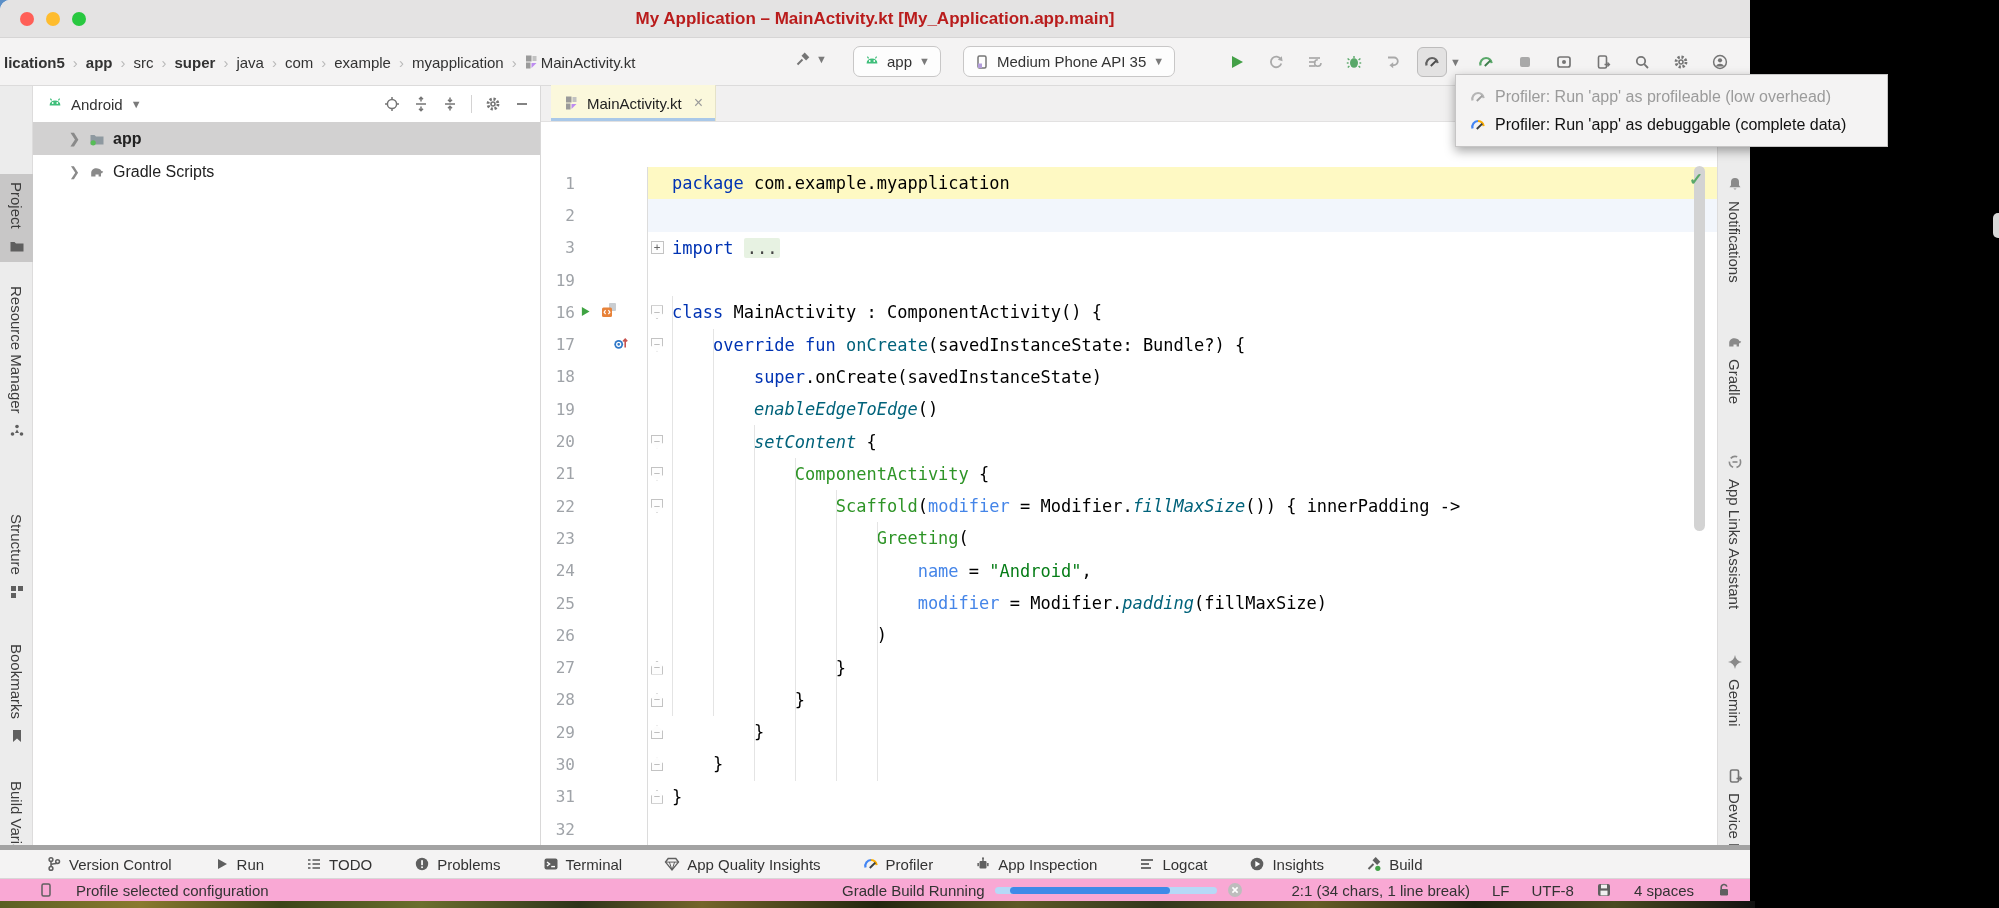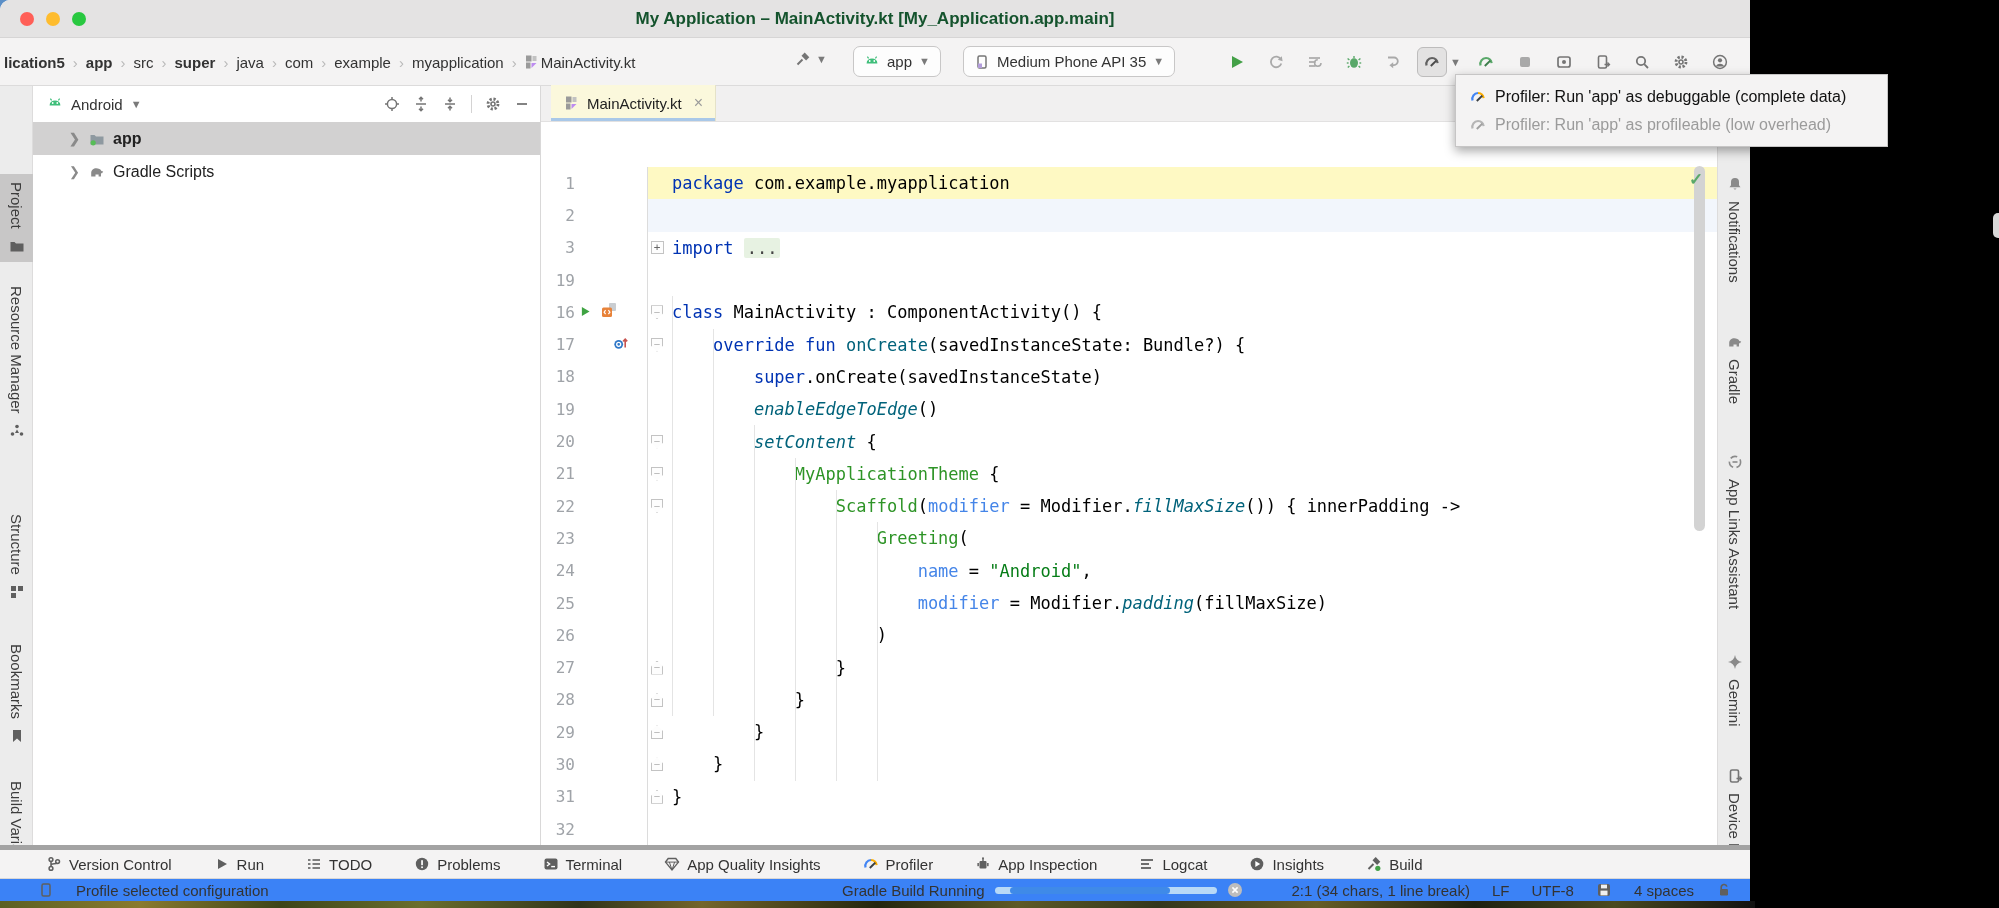--- a/index.html
+++ b/index.html
@@ -12,21 +12,21 @@
             border-top-left-radius:10px; }
   #wallpaper-strip { position:absolute; left:0; top:901px; width:1755px; height:7px;
        background:linear-gradient(90deg,#5a5f22,#8a7a2e 8%,#3c4418 16%,#6b6f2d 24%,#2e331a 33%,#74652a 40%,#23260f 50%,#5d5a26 58%,#32361c 66%,#665d26 75%,#1d2010 84%,#4a4a20 92%,#111);}
 
   
   #titlebar { position:absolute; left:0; top:0; width:100%; height:38px; background:#e4e3e3;
               border-top-left-radius:10px; border-bottom:1px solid #d6d5d5; }
   .traffic { position:absolute; top:12px; width:14px; height:14px; border-radius:50%; }
   #tl-close{ left:20px; background:#ff5f57; } #tl-min{ left:46px; background:#febc2e; } #tl-max{ left:72px; background:#28c840; }
   #window-title { position:absolute; top:9px; left:0; width:1750px; text-align:center;
-                  font-weight:bold; font-size:17px; color:#14532d; }
+                  font-weight:bold; font-size:17px; color:#b91c1c; }
 
   
   #toolbar { position:absolute; left:0; top:38px; width:1750px; height:48px; background:#f4f3f3;
              border-bottom:1px solid #dcdbdb; }
   #breadcrumbs { position:absolute; left:2px; top:0; height:48px; display:flex; align-items:center; font-size:15px; color:#333; }
   .crumb { padding:0 2px; white-space:nowrap; }
   .crumb.b { font-weight:bold; }
   .crumb-sep { color:#b9b9b9; padding:0 6px; font-size:15px; }
   .ic { display:inline-flex; width:16px; height:16px; align-items:center; justify-content:center; flex:none; }
   .pill { position:absolute; top:8px; height:31px; border:1px solid #c8c7c7; border-radius:7px; background:#fdfdfd;
@@ -105,21 +105,21 @@
   .popup-item { display:flex; align-items:center; gap:9px; padding:3px 14px; font-size:16px; }
   .popup-item.disabled { color:#9b9b9b; }
   .popup-item.enabled { color:#111; }
 
   
   #toolwindow-bar { position:absolute; left:0; top:845px; width:1750px; height:33px; background:#f4f3f3;
                     border-top:5px solid #a3a3a3; display:flex; align-items:center; gap:42px; padding-left:46px; }
   .tw-item { display:flex; align-items:center; gap:7px; font-size:15px; color:#333; white-space:nowrap; }
 
   
-  #statusbar { position:absolute; left:0; top:878px; width:1750px; height:23px; background:#3b82f6;
+  #statusbar { position:absolute; left:0; top:878px; width:1750px; height:23px; background:#f9a8d4;
                border-top:1px solid #d8d7d7; font-size:15px; color:#333; }
   #status-left { position:absolute; left:38px; top:0; height:22px; display:flex; align-items:center; gap:22px; }
   #status-progress { position:absolute; left:842px; top:0; height:22px; display:flex; align-items:center; gap:10px; }
   #progress-track { width:222px; height:7px; border-radius:4px; background:#b7d9f7; position:relative; overflow:hidden; }
   #progress-fill { position:absolute; left:7%; top:0; width:72%; height:100%; border-radius:4px; background:#3f8ae8; }
   #status-right { position:absolute; right:18px; top:0; height:22px; display:flex; align-items:center; gap:22px; }
 </style>
 </head>
 <body>
 
@@ -530,21 +530,21 @@
               <span class="code"><span class="tk-pl">        </span><span class="tk-call">setContent</span><span class="tk-pl"> {</span></span>
             </span>
           </div>
           <div class="crow">
             <span class="ln">21</span>
             <span class="gslot"></span>
             <span class="cbody">
               <span class="foldcol">
                 <span class="fm open">–</span>
               </span>
-              <span class="code"><span class="tk-pl">            </span><span class="tk-comp">MyApplicationTheme</span><span class="tk-pl"> {</span></span>
+              <span class="code"><span class="tk-pl">            </span><span class="tk-comp">ComponentActivity</span><span class="tk-pl"> {</span></span>
             </span>
           </div>
           <div class="crow">
             <span class="ln">22</span>
             <span class="gslot"></span>
             <span class="cbody">
               <span class="foldcol">
                 <span class="fm open">–</span>
               </span>
               <span class="code"><span class="tk-pl">                </span><span class="tk-comp">Scaffold</span><span class="tk-pl">(</span><span class="tk-arg">modifier</span><span class="tk-pl"> = Modifier.</span><span class="tk-call">fillMaxSize</span><span class="tk-pl">()) { innerPadding -&gt;</span></span>
@@ -858,34 +858,34 @@
           <svg width="16" height="16" viewBox="0 0 16 16">
             <path d="M5.2 7 V5.4 a2.9 2.9 0 0 1 5.7-.8" fill="none" stroke="#5f5f5f" stroke-width="1.6"></path>
             <rect x="4" y="7" width="8" height="6.4" rx="1.2" fill="#5f5f5f"></rect>
           </svg>
         </span>
     </div>
   </div>
 </div>
 
 <div id="profiler-popup">
+    <div class="popup-item disabled">
+      <span class="ic">
+        <svg width="16" height="16" viewBox="0 0 16 16">
+          <path d="M2.5 11.5 A6 6 0 0 1 8 4" fill="none" stroke="#b5b5b5" stroke-width="2.2"></path>
+          <path d="M8 4 A6 6 0 0 1 13.6 9.2" fill="none" stroke="#b5b5b5" stroke-width="2.2"></path>
+          <line x1="6.8" y1="12" x2="12.3" y2="6.6" stroke="#a0a0a0" stroke-width="2"></line>
+        </svg>
+      </span>
+      <span>Profiler: Run 'app' as profileable (low overhead)</span>
+    </div>
     <div class="popup-item enabled">
       <span class="ic">
         <svg width="16" height="16" viewBox="0 0 16 16">
           <path d="M2.5 11.5 A6 6 0 0 1 8 4" fill="none" stroke="#4285F4" stroke-width="2.2"></path>
           <path d="M8 4 A6 6 0 0 1 13.6 9.2" fill="none" stroke="#F9AB00" stroke-width="2.2"></path>
           <line x1="6.8" y1="12" x2="12.3" y2="6.6" stroke="#3c4043" stroke-width="2"></line>
         </svg>
       </span>
       <span>Profiler: Run 'app' as debuggable (complete data)</span>
     </div>
-    <div class="popup-item disabled">
-      <span class="ic">
-        <svg width="16" height="16" viewBox="0 0 16 16">
-          <path d="M2.5 11.5 A6 6 0 0 1 8 4" fill="none" stroke="#b5b5b5" stroke-width="2.2"></path>
-          <path d="M8 4 A6 6 0 0 1 13.6 9.2" fill="none" stroke="#b5b5b5" stroke-width="2.2"></path>
-          <line x1="6.8" y1="12" x2="12.3" y2="6.6" stroke="#a0a0a0" stroke-width="2"></line>
-        </svg>
-      </span>
-      <span>Profiler: Run 'app' as profileable (low overhead)</span>
-    </div>
   </div>
 <div id="wallpaper-strip"></div>
 
 </body></html>

